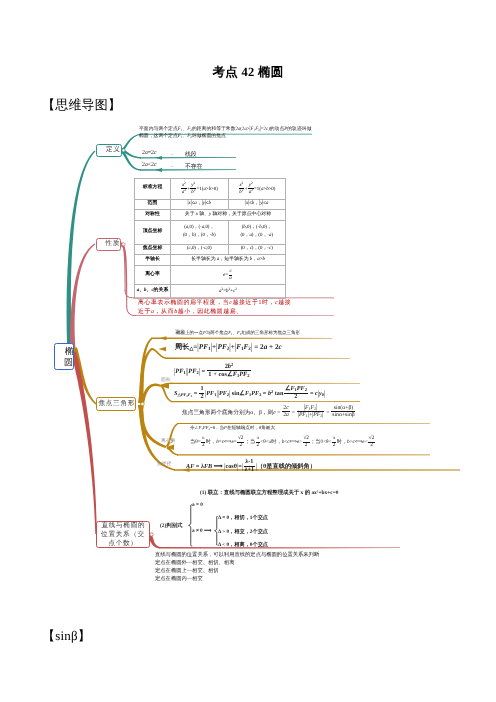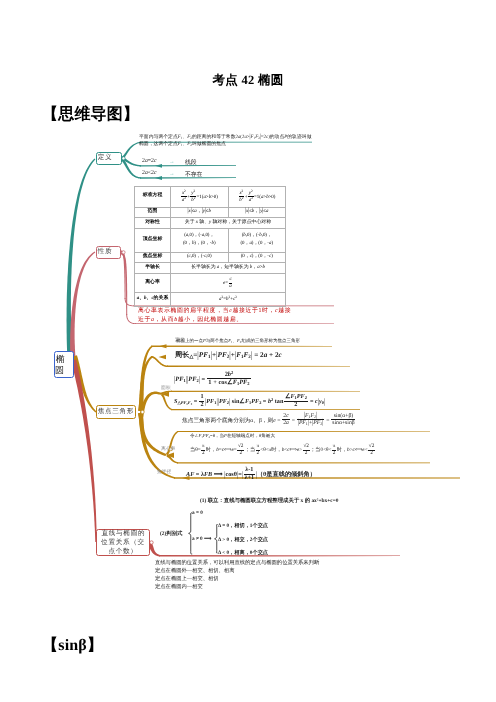--- a/index.html
+++ b/index.html
@@ -1,23 +1,23 @@
 <!DOCTYPE html>
 <html><head>
 <meta charset="utf-8">
 <style>
   html,body{margin:0;padding:0;}
   body{width:496px;height:702px;background:#fff;font-family:"Liberation Serif",serif;position:relative;overflow:hidden;
        -webkit-font-smoothing:antialiased;text-rendering:geometricPrecision;}
-  .page{position:absolute;left:0;top:8px;width:496px;height:630px;}
+  .page{position:absolute;left:0;top:0;width:496px;height:630px;}
   .title{position:absolute;left:0;width:496px;top:64px;text-align:center;font-weight:bold;font-size:12.5px;letter-spacing:.3px}
-  .sec-label{position:absolute;font-weight:bold;font-size:16px;letter-spacing:.2px}
+  .sec-label{position:absolute;font-weight:normal;font-size:13px;letter-spacing:.2px}
   #mapsvg{position:absolute;left:0;top:0;pointer-events:none}
   .nd{position:absolute;box-sizing:border-box;border:1px solid #2a9086;border-radius:2.5px;background:#fff;
-      display:flex;align-items:center;justify-content:flex-start;color:#3a3a3a;line-height:1.2;text-align:center;font-size:6.6px;z-index:5;letter-spacing:.7px;text-indent:.7px}
+      display:flex;align-items:center;justify-content:flex-end;color:#3a3a3a;line-height:1.2;text-align:center;font-size:6.6px;z-index:5;letter-spacing:.7px;text-indent:.7px}
   .root{border:1.8px solid #3b64ce;border-radius:2.5px;font-size:9px;color:#222;line-height:1.12}
   .root span{display:block;width:9px;word-break:break-all;text-align:center}
   .n-teal{border-color:#2f9086}
   .n-pink{border-color:#c4666f}
   .n-gold{border-color:#bb8410}
   .n-red{border-color:#c0504d;line-height:1.4}
   .tx{position:absolute;color:#1a1a1a;white-space:nowrap;z-index:4}
   .lbl{position:absolute;color:#777;white-space:nowrap;z-index:4;font-size:5px}
   
   #tbl{position:absolute;left:134px;top:177.5px;width:139px;border-collapse:collapse;table-layout:fixed;z-index:4}

